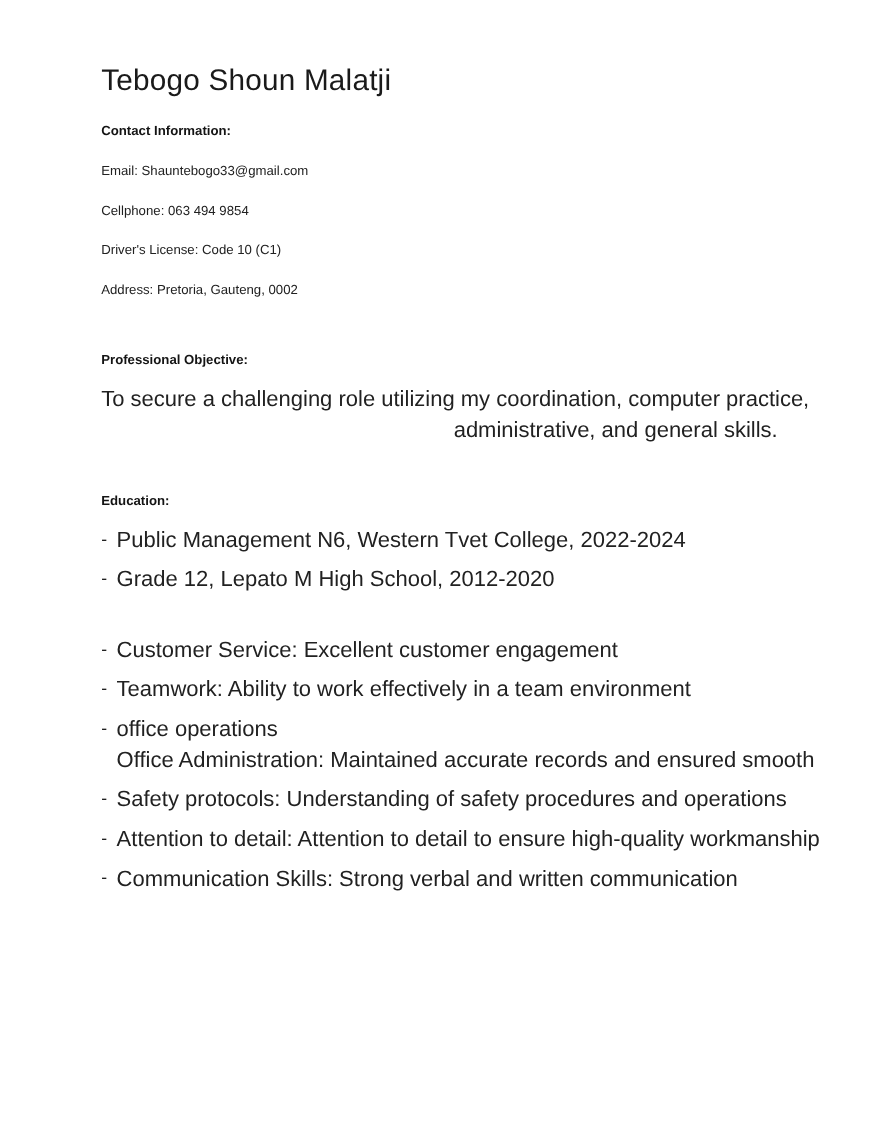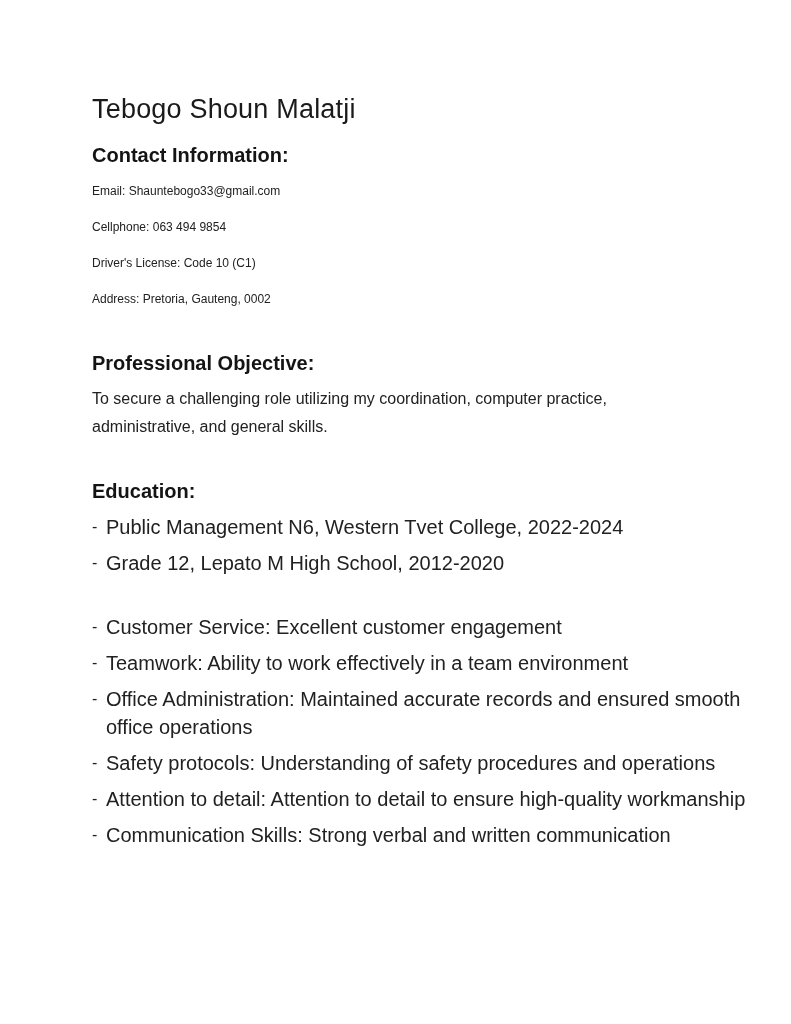--- a/index.html
+++ b/index.html
@@ -11,39 +11,39 @@
     width: 791px;
     height: 1024px;
     font-family: "Liberation Sans", "DejaVu Sans", sans-serif;
     color: #212121;
     overflow: hidden;
   }
   .page {
     box-sizing: border-box;
     width: 791px;
     height: 1024px;
-    padding: 94px 84px 0 92px;
+    padding: 58px 84px 0 92px;
     background: #ffffff;
   }
   .doc-title {
     font-size: 27px;
     font-weight: 400;
     color: #1a1a1a;
     margin: 0 0 16px 0;
     letter-spacing: 0.2px;
     white-space: nowrap;
   }
   .line {
     font-size: 12px;
     line-height: 28px;
     margin: 0 0 8px 0;
     white-space: nowrap;
   }
   .sec-heading {
-    font-size: 20px;
+    font-size: 12px;
     font-weight: 700;
     color: #141414;
     line-height: 28px;
     margin: 0 0 8px 0;
     white-space: nowrap;
   }
   .section {
     margin-top: 36px;
   }
   .bullet-item {
@@ -61,23 +61,24 @@
     flex: 1;
     font-size: 20px;
     line-height: 28px;
   }
   .content span {
     display: block;
     white-space: nowrap;
   }
   .para span {
     display: block;
-    font-size: 16px;
+    font-size: 20px;
     line-height: 28px;
     white-space: nowrap;
+    text-align: right;
   }
   .para {
     margin: 0 0 8px 0;
   }
 </style>
 </head>
 <body>
 
 <div class="page">
 
@@ -127,22 +128,22 @@
     <div class="bullet-item">
       <span class="dash">-</span>
       <div class="content">
         <span>Teamwork: Ability to work effectively in a team environment</span>
       </div>
     </div>
 
     <div class="bullet-item">
       <span class="dash">-</span>
       <div class="content">
+        <span>office operations</span>
         <span>Office Administration: Maintained accurate records and ensured smooth</span>
-        <span>office operations</span>
       </div>
     </div>
 
     <div class="bullet-item">
       <span class="dash">-</span>
       <div class="content">
         <span>Safety protocols: Understanding of safety procedures and operations</span>
       </div>
     </div>
 

